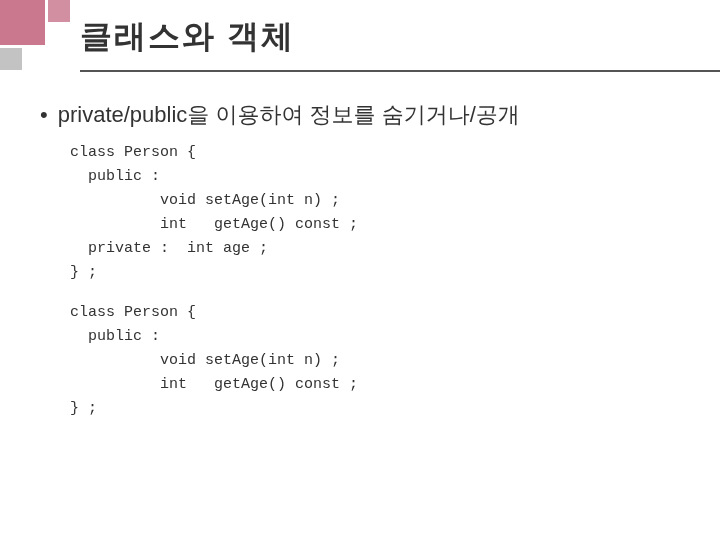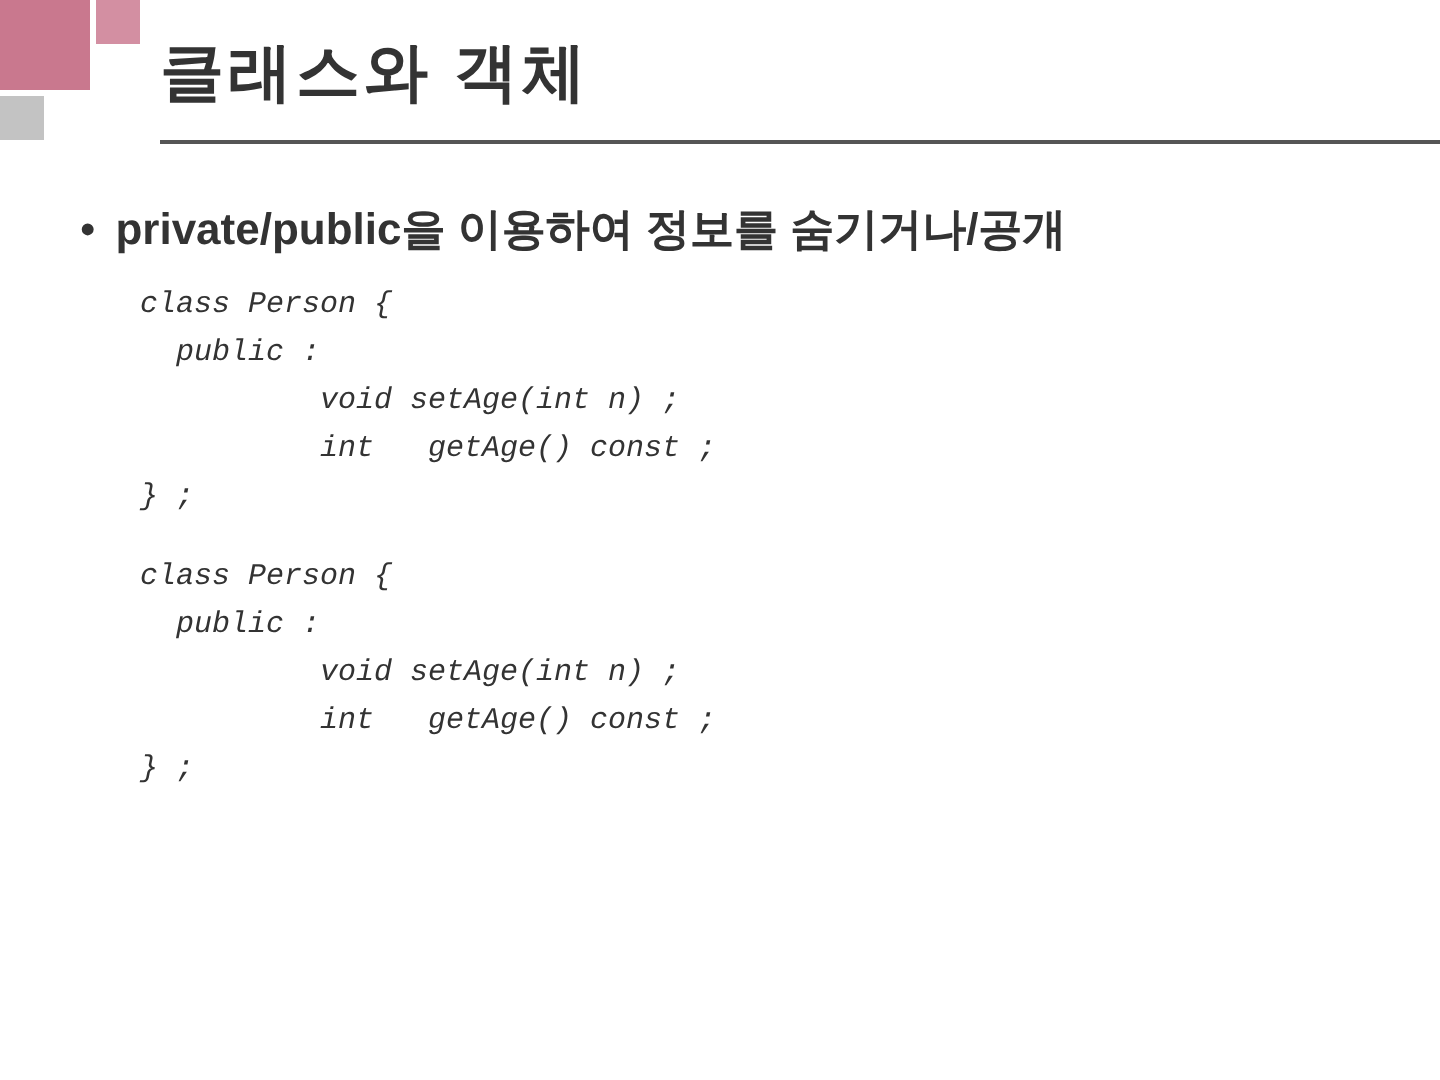--- a/index.html
+++ b/index.html
@@ -109,21 +109,20 @@
       margin-right: 10px;
       margin-top: 2px;
       flex-shrink: 0;
     }
 
     .bullet-text {
       font-size: 22px;
       color: #333333;
       font-family: Arial, sans-serif;
       line-height: 1.4;
-      font-weight: bold;
     }
 
     .code-block {
       font-family: 'Courier New', Courier, monospace;
       font-size: 15px;
       color: #333333;
       line-height: 1.6;
       margin-left: 30px;
       margin-top: 4px;
     }
@@ -133,21 +132,20 @@
       font-size: 15px;
       color: #333333;
       line-height: 1.6;
       margin-left: 30px;
       margin-top: 16px;
     }
 
     .code-line {
       display: block;
       white-space: pre;
-      font-style: italic;
     }
   </style>
 </head>
 <body>
 
 <div class="slide-container">
 
   <div class="top-decoration">
     <div class="sq-pink-large"></div>
     <div class="sq-pink-small"></div>
@@ -164,20 +162,21 @@
       <div class="bullet-header">
         <span class="bullet-dot">•</span>
         <span class="bullet-text">private/public을 이용하여 정보를 숨기거나/공개</span>
       </div>
 
       <div class="code-block">
         <span class="code-line">class Person {</span>
         <span class="code-line">  public :</span>
         <span class="code-line">          void setAge(int n) ;</span>
         <span class="code-line">          int   getAge() const ;</span>
+        <span class="code-line">  private :  int age ;</span>
         <span class="code-line">} ;</span>
       </div>
 
       <div class="code-block2">
         <span class="code-line">class Person {</span>
         <span class="code-line">  public :</span>
         <span class="code-line">          void setAge(int n) ;</span>
         <span class="code-line">          int   getAge() const ;</span>
         <span class="code-line">} ;</span>
       </div>

